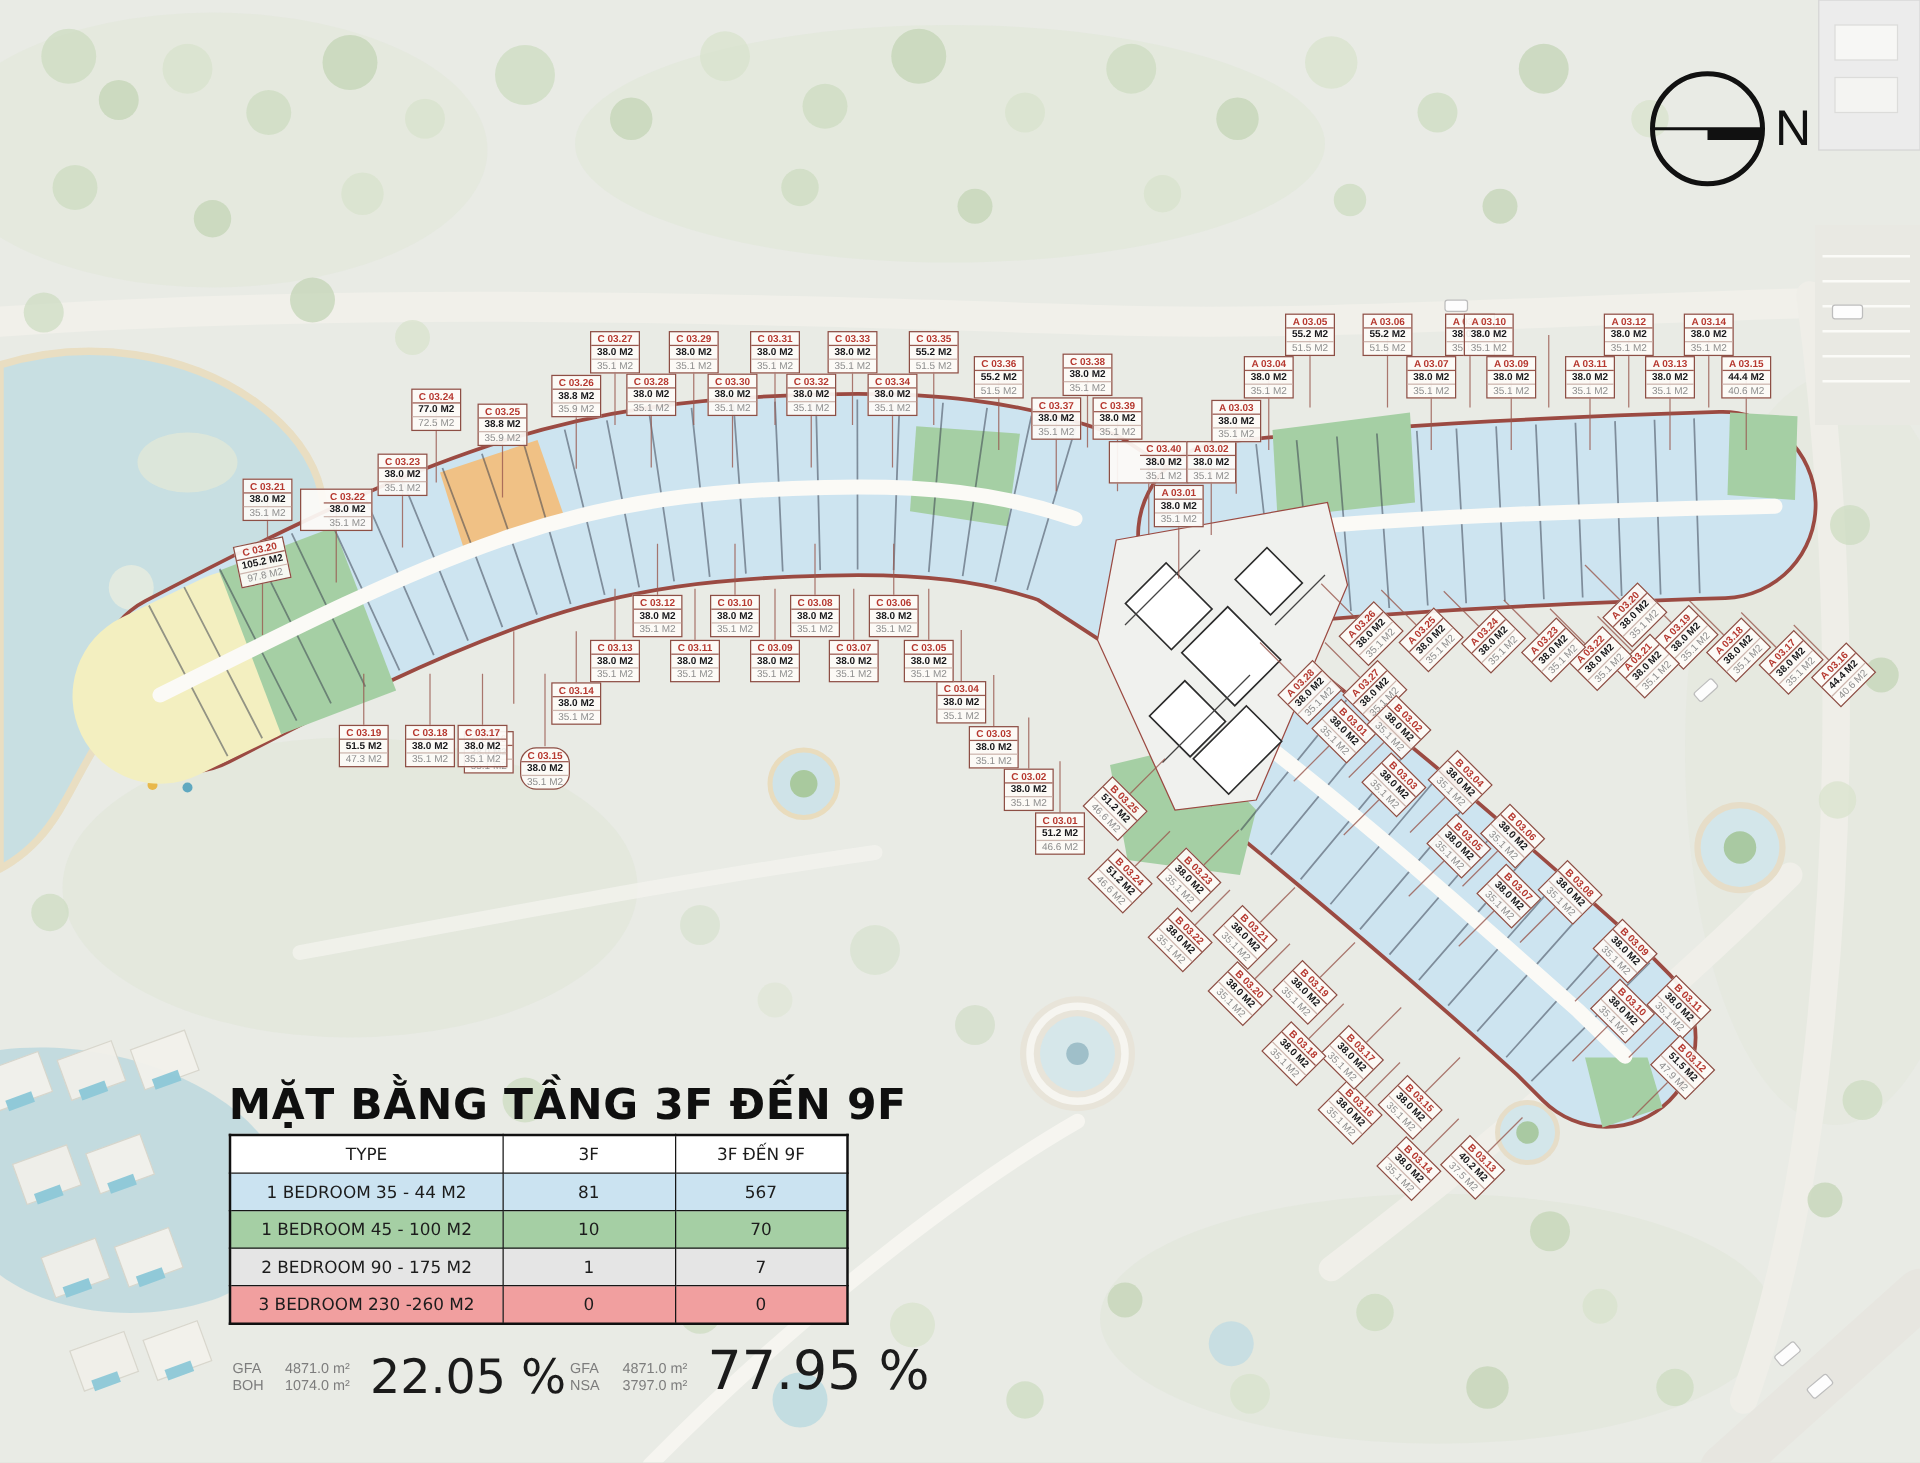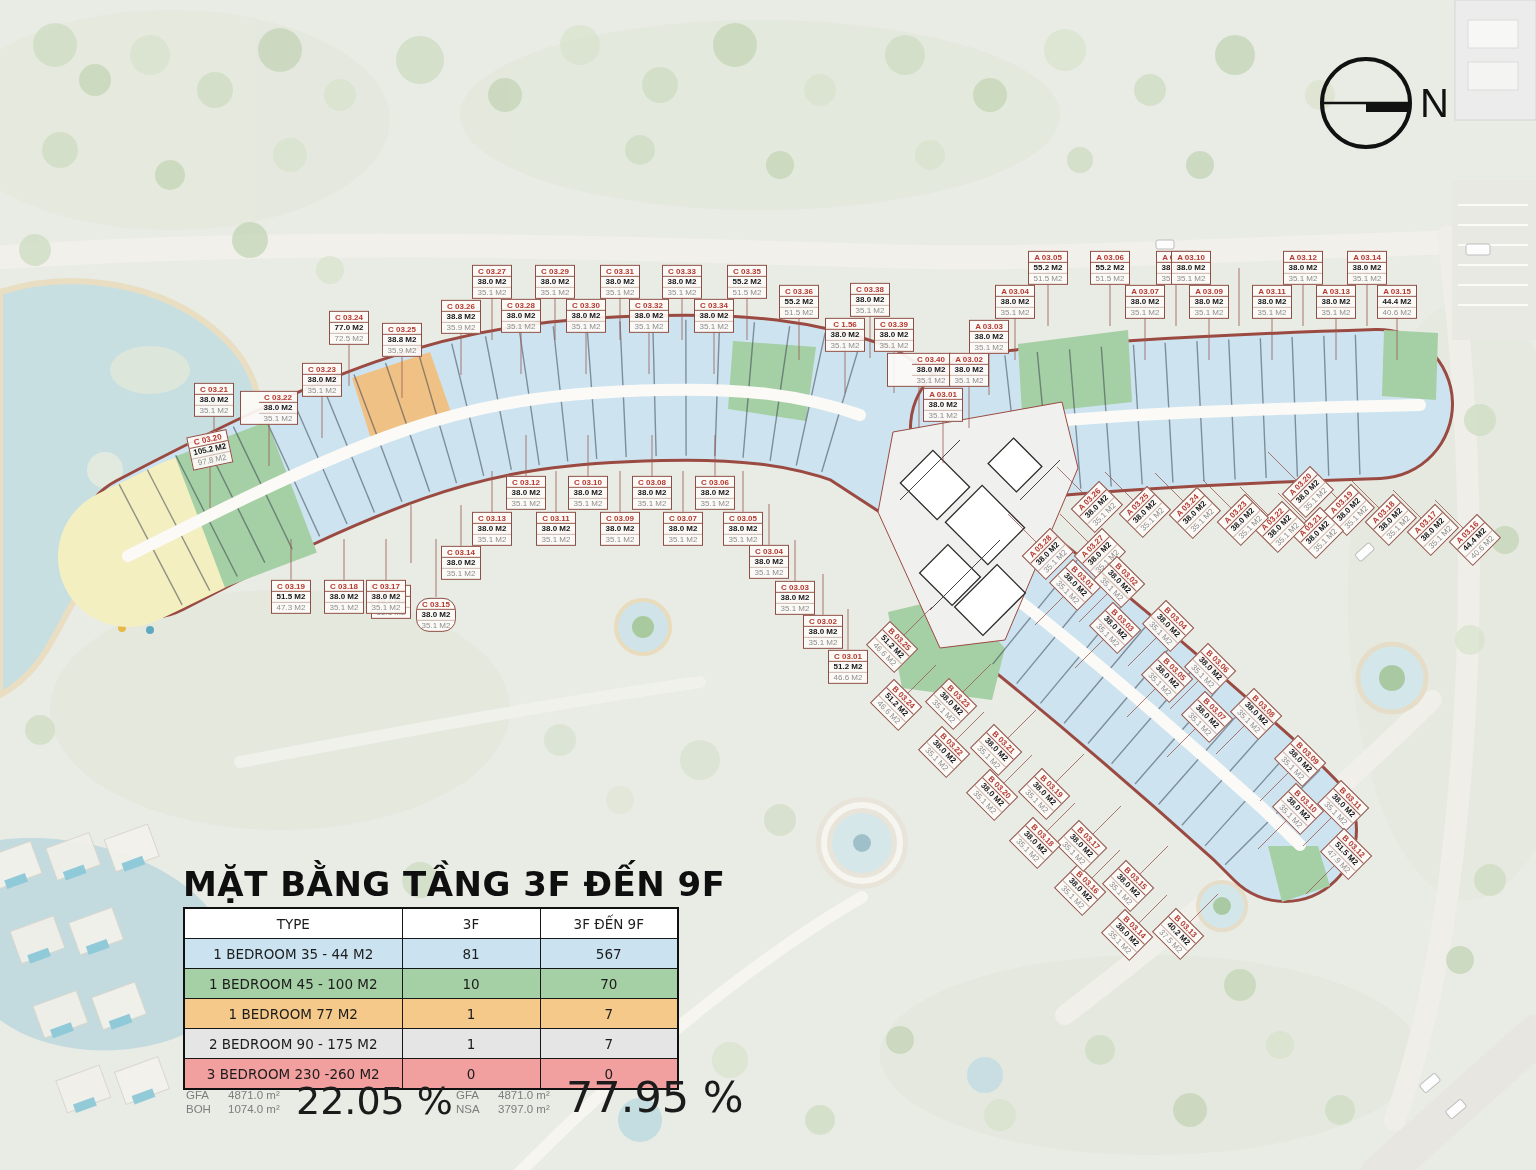--- a/index.html
+++ b/index.html
@@ -495,21 +495,21 @@
     <div class="u-code">C 03.35</div>
     <div class="u-a1">55.2 M2</div>
     <div class="u-a2">51.5 M2</div>
   </div>
       <div class="unit-label" style="left: 799px; top: 302px; transform: translate(-50%, -50%) rotate(0deg);">
     <div class="u-code">C 03.36</div>
     <div class="u-a1">55.2 M2</div>
     <div class="u-a2">51.5 M2</div>
   </div>
       <div class="unit-label" style="left: 845px; top: 335px; transform: translate(-50%, -50%) rotate(0deg);">
-    <div class="u-code">C 1.56</div>
+    <div class="u-code">C 03.37</div>
     <div class="u-a1">38.0 M2</div>
     <div class="u-a2">35.1 M2</div>
   </div>
       <div class="unit-label" style="left: 870px; top: 300px; transform: translate(-50%, -50%) rotate(0deg);">
     <div class="u-code">C 03.38</div>
     <div class="u-a1">38.0 M2</div>
     <div class="u-a2">35.1 M2</div>
   </div>
       <div class="unit-label" style="left: 894px; top: 335px; transform: translate(-50%, -50%) rotate(0deg);">
     <div class="u-code">C 03.39</div>
@@ -816,25 +816,20 @@
         <tr style="background: rgb(203, 227, 241);">
     <td>1 BEDROOM 35 - 44 M2</td>
     <td>81</td>
     <td>567</td>
   </tr>
         <tr style="background: rgb(165, 207, 164);">
     <td>1 BEDROOM 45 - 100 M2</td>
     <td>10</td>
     <td>70</td>
   </tr>
-        <tr style="background: rgb(245, 201, 138);">
-    <td>1 BEDROOM 77 M2</td>
-    <td>1</td>
-    <td>7</td>
-  </tr>
         <tr style="background: #e5e5e5; padding-left: 10px;">
     <td>2 BEDROOM 90 - 175 M2</td>
     <td>1</td>
     <td>7</td>
   </tr>
         <tr style="background: rgb(241, 159, 159);">
     <td>3 BEDROOM 230 -260 M2</td>
     <td>0</td>
     <td>0</td>
   </tr>

